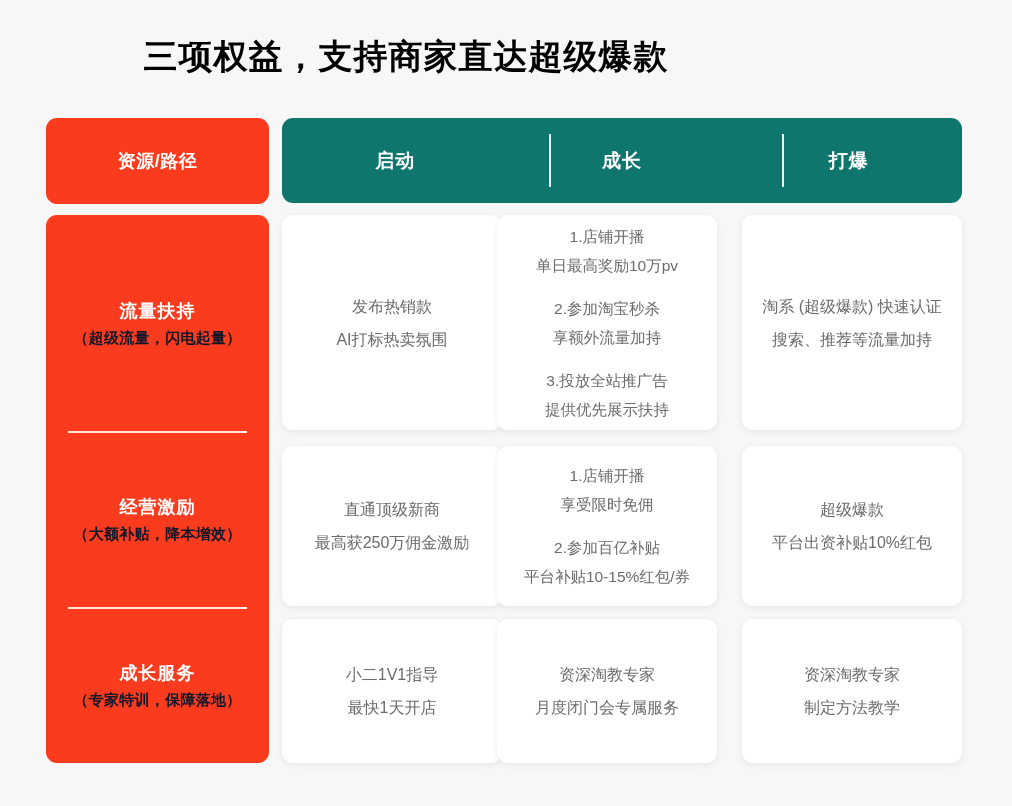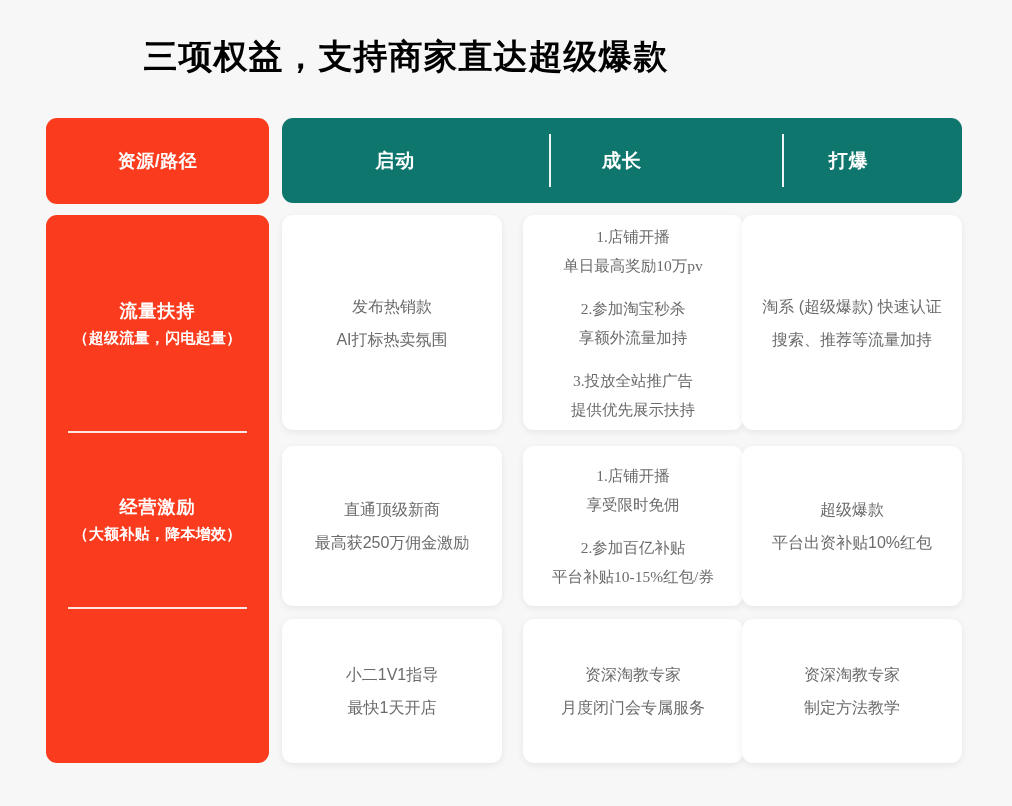--- a/index.html
+++ b/index.html
@@ -142,21 +142,21 @@
   .left-seg.s2 { top: 393px; height: 155px; }
 
   .left-seg .seg-title {
     color: #ffffff;
     font-size: 18px;
     font-weight: bold;
     letter-spacing: 1px;
     line-height: 28px;
   }
   .left-seg .seg-sub {
-    color: #ffffff;
+    color: #0f172a;
     font-size: 15px;
     font-weight: bold;
     letter-spacing: 0.3px;
     line-height: 26px;
   }
 
   .left-hr {
     position: absolute;
     left: 22px;
     width: 179px;
@@ -185,21 +185,21 @@
     flex-direction: column;
     align-items: center;
     justify-content: center;
     text-align: center;
     box-sizing: border-box;
     padding: 8px 10px;
   }
 
   
   .c0 { left: 0;   width: 220px; }
-  .c1 { left: 241px; width: 220px; font-family: Liberation Serif, serif; }
+  .c1 { left: 215px; width: 220px; }
   .c2 { left: 460px; width: 220px; }
 
   
   .r0 { top: 0;   height: 215px; }
   .r1 { top: 231px; height: 160px; }
   .r2 { top: 404px; height: 144px; }
 
   .card .line {
     color: #6b6b6b;
     font-size: 16px;
@@ -248,20 +248,24 @@
 
       <div class="left-hr h1"></div>
 
       <div class="left-seg s1">
         <div class="seg-title">经营激励</div>
         <div class="seg-sub">（大额补贴，降本增效）</div>
       </div>
 
       <div class="left-hr h2"></div>
 
+      <div class="left-seg s2">
+        <div class="seg-title">成长服务</div>
+        <div class="seg-sub">（专家特训，保障落地）</div>
+      </div>
     </div>
 
     <div class="cards">
 
       <div class="card r0 c0">
         <div class="line">发布热销款</div>
         <div class="line">AI打标热卖氛围</div>
       </div>
 
       <div class="card r0 c1 dense">

